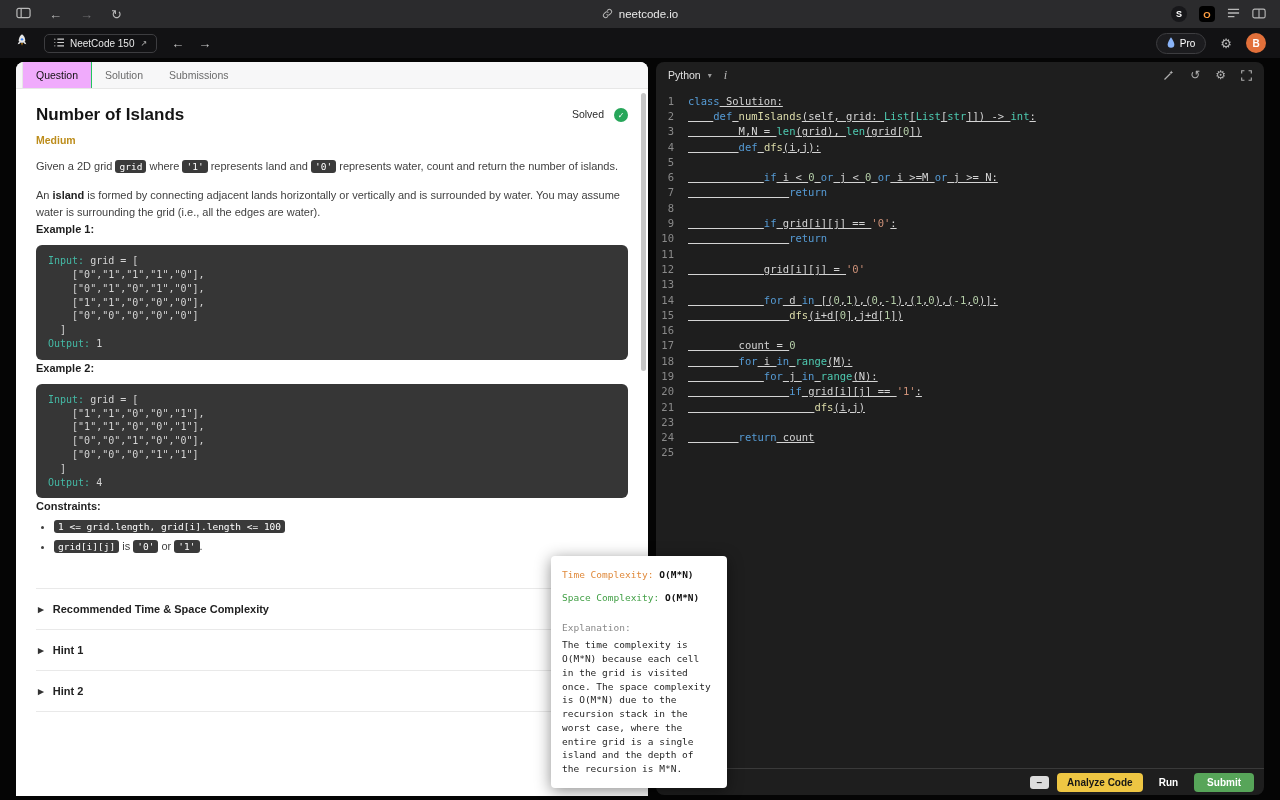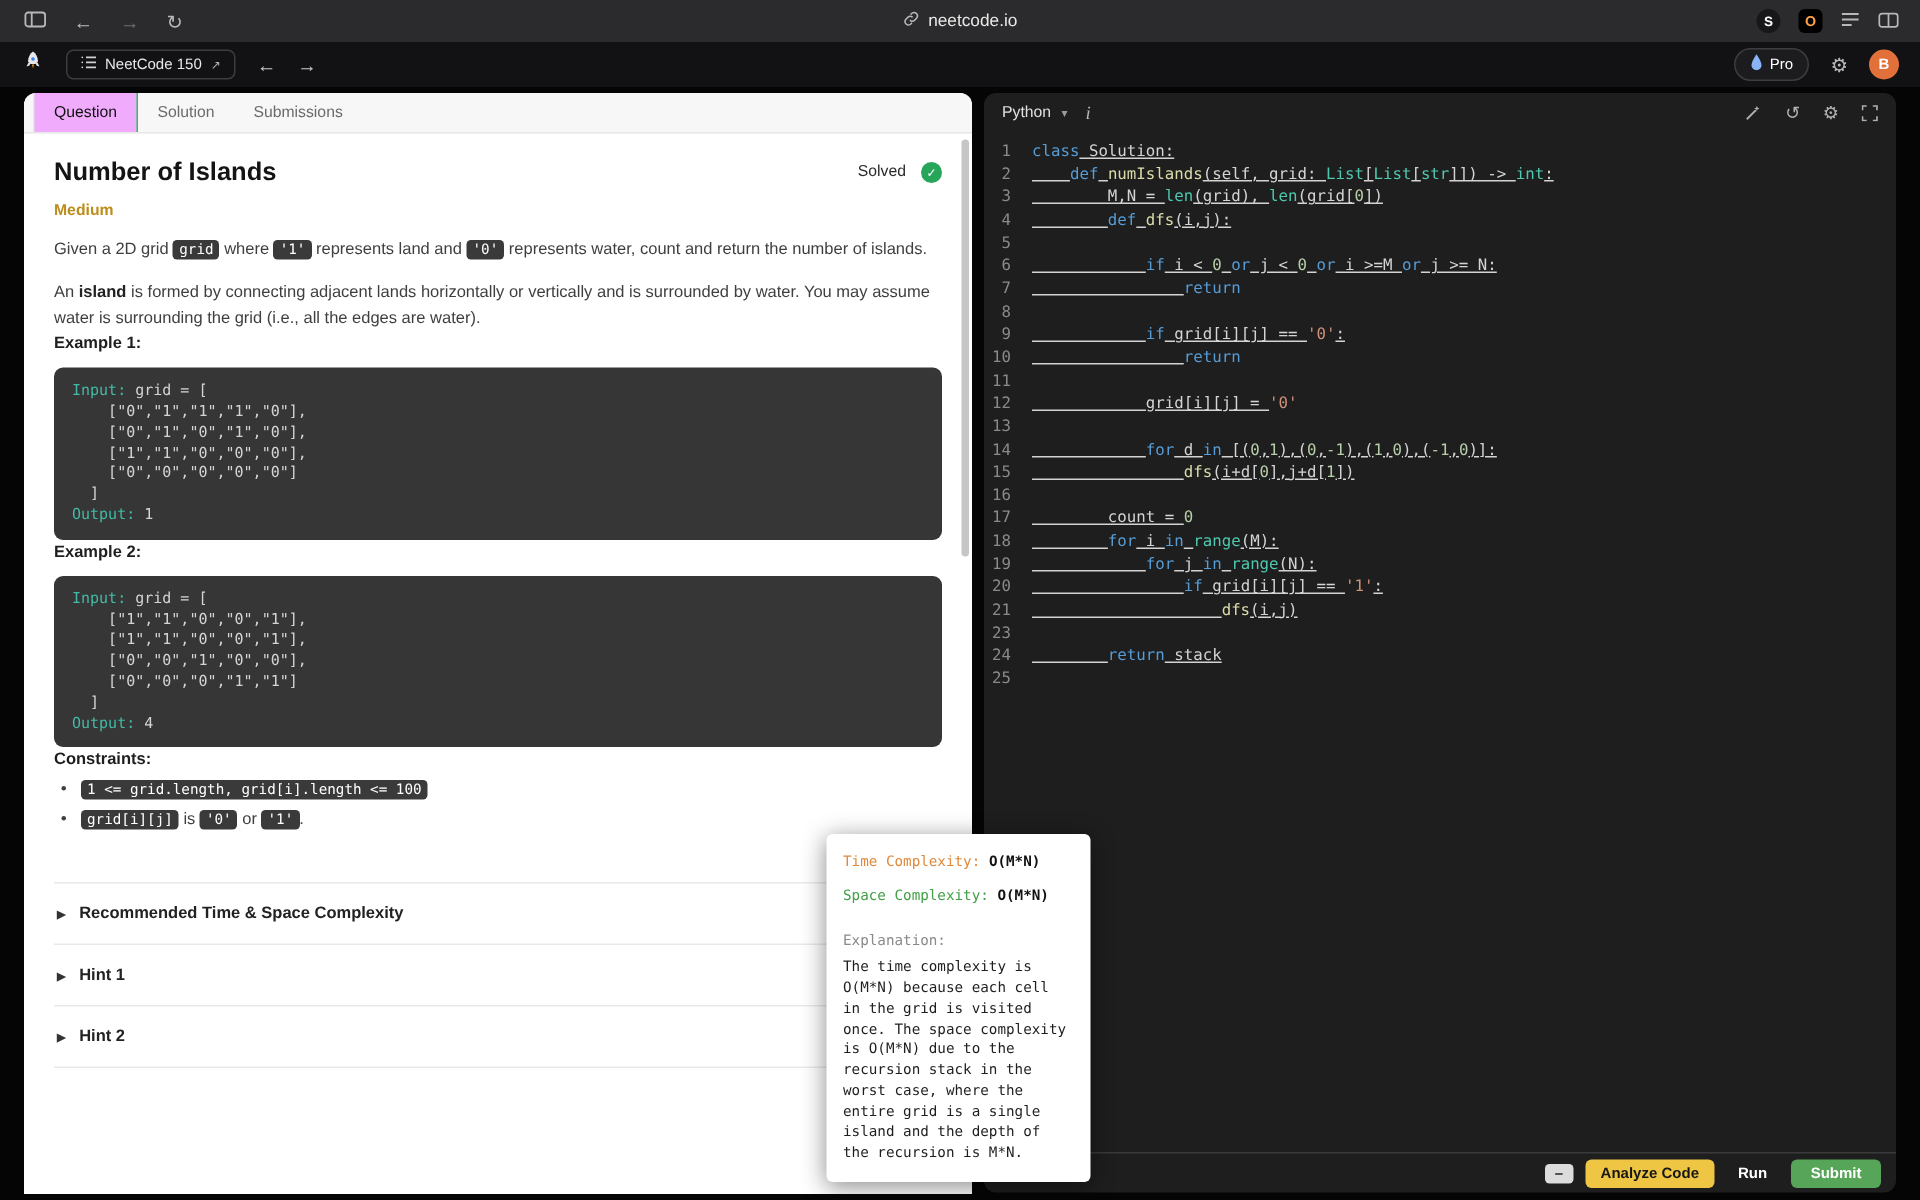--- a/index.html
+++ b/index.html
@@ -324,21 +324,21 @@
       <div class="code-row">
         <span class="ln">21</span>
         <span class="code-text"><span class="tok-pl">                    </span><span class="tok-fn">dfs</span><span class="tok-pl">(i,j)</span></span>
       </div>
       <div class="code-row">
         <span class="ln">23</span>
         <span class="code-text"></span>
       </div>
       <div class="code-row">
         <span class="ln">24</span>
-        <span class="code-text"><span class="tok-pl">        </span><span class="tok-kw">return</span><span class="tok-pl"> stack</span></span>
+        <span class="code-text"><span class="tok-pl">        </span><span class="tok-kw">return</span><span class="tok-pl"> count</span></span>
       </div>
       <div class="code-row">
         <span class="ln">25</span>
         <span class="code-text"></span>
       </div>
     </div>
   <div class="ed-footer">
     <div class="console-toggle">
       <span>Console</span>
       <span class="caret-up">▲</span>

